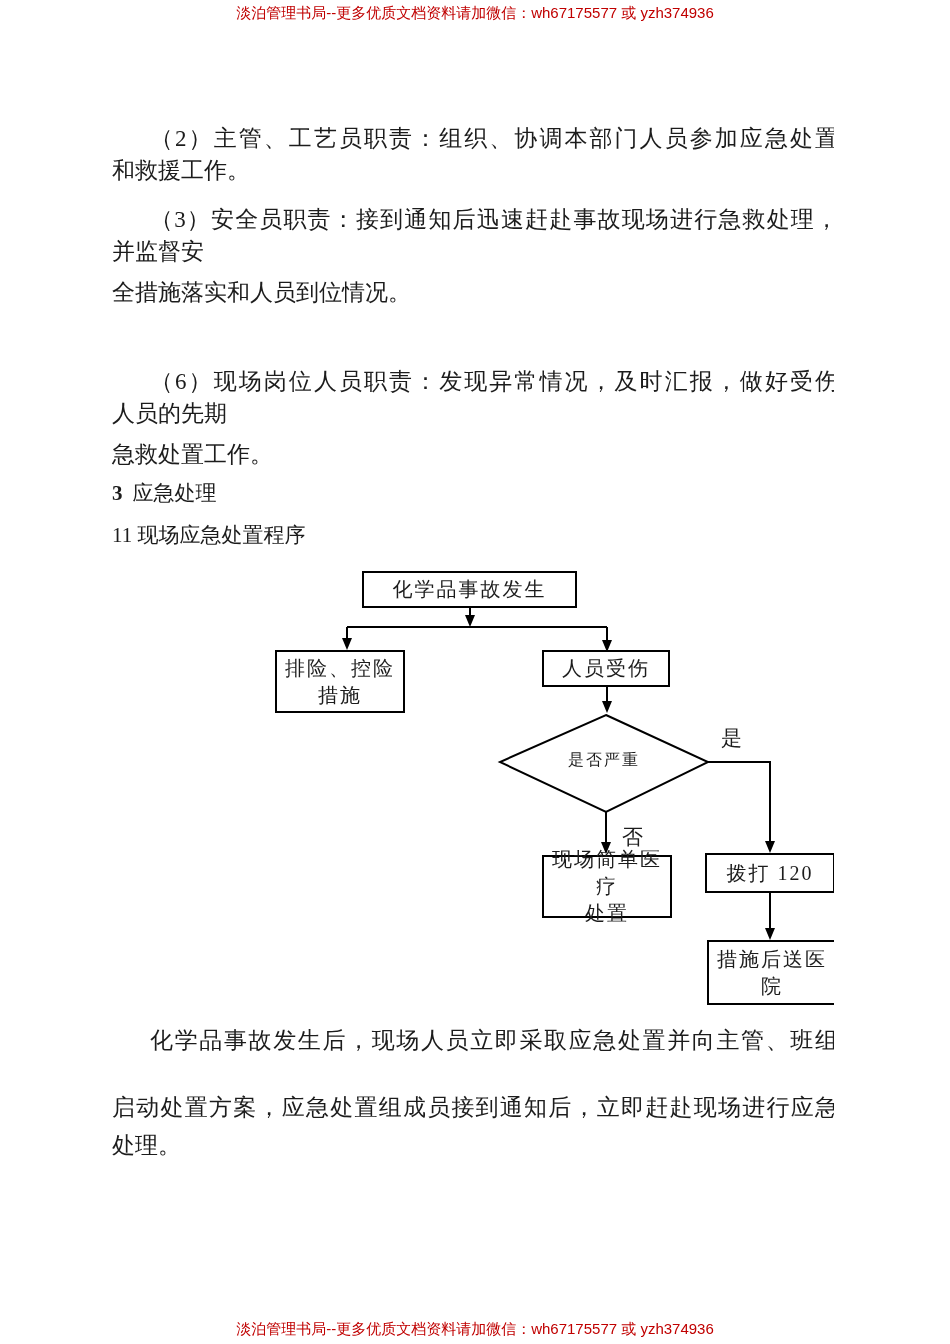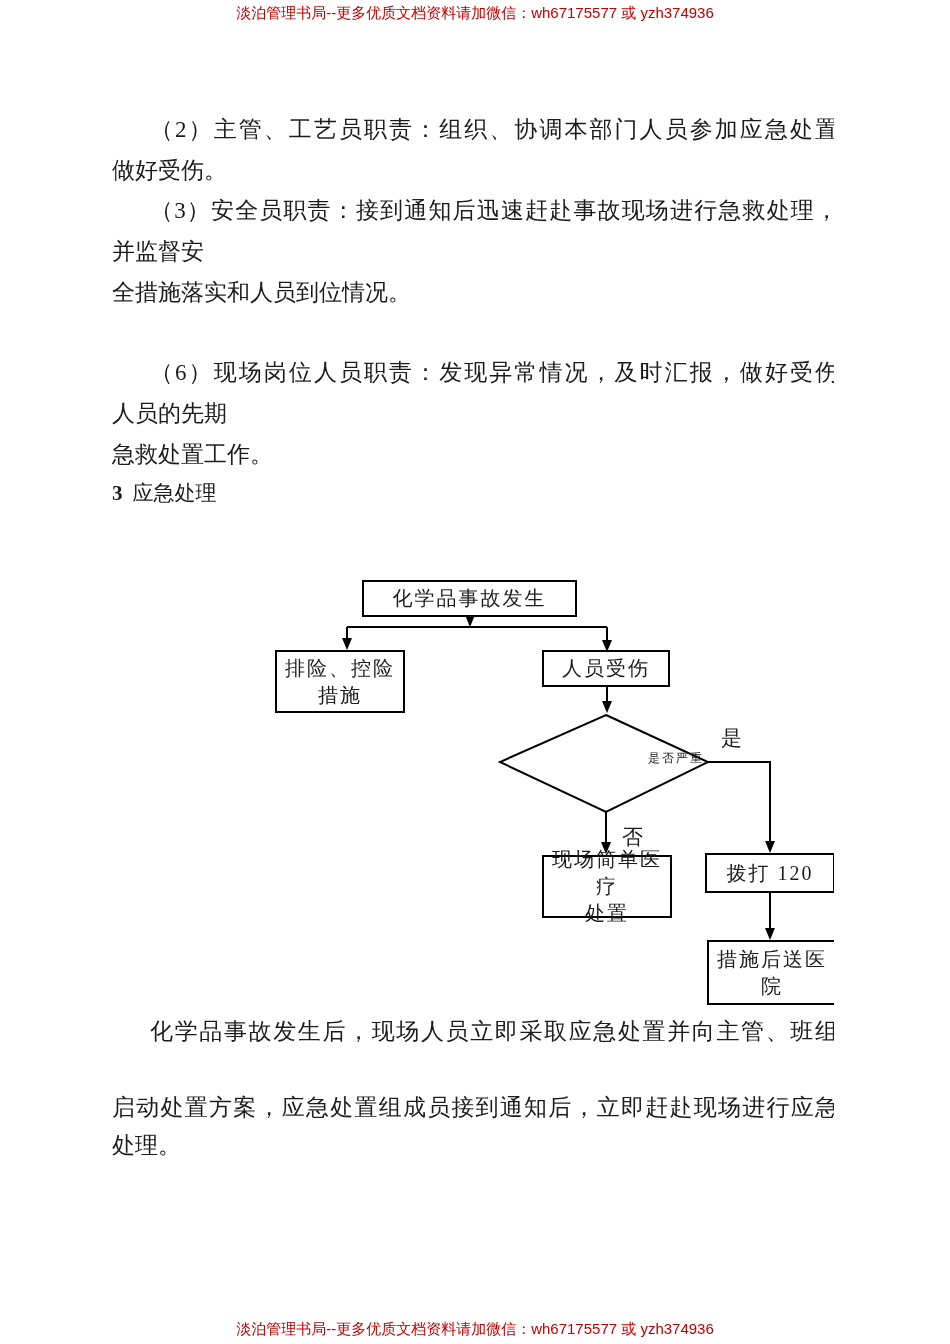--- a/index.html
+++ b/index.html
@@ -23,21 +23,21 @@
   .bl{
     position:absolute;left:112px;width:726px;
     font-size:23px;line-height:1.25;
     white-space:nowrap;
   }
   .bl.justify{
     white-space:normal;
     text-align:justify;
     text-align-last:justify;
   }
-  .bl.indent{text-indent:38px;}
+  .bl.indent{text-indent:38px;margin-top:9px;}
   .heading{font-size:21px;}
   .hnum{font-weight:bold;margin-right:10px;}
   .fc{position:absolute;left:0;top:563px;width:950px;height:445px;}
   .fc svg{position:absolute;left:0;top:0;}
   .fcbox{
     position:absolute;
     border:2px solid #000;
     background:#fff;
     display:flex;flex-direction:column;
     align-items:center;justify-content:center;
@@ -45,42 +45,43 @@
     letter-spacing:2px;
     text-align:center;
     box-sizing:border-box;
   }
   .fclabel{
     position:absolute;
     font-size:21px;
   }
   .diamond-text{
     position:absolute;left:504px;top:187px;width:200px;
-    text-align:right;font-size:12px;letter-spacing:2px;
+    text-align:center;font-size:16px;letter-spacing:2px;
   }
 </style>
 </head>
 <body>
 
 <div class="page">
 
   <div class="watermark wm-top">淡泊管理书局--更多优质文档资料请加微信：wh67175577 或 yzh374936</div>
 
   <div class="bl indent justify" style="top:116px">（2）主管、工艺员职责：组织、协调本部门人员参加应急处置</div>
-  <div class="bl" style="top:157px">做好受伤。</div>
+  <div class="bl" style="top:157px">和救援工作。</div>
   <div class="bl indent justify" style="top:197px">（3）安全员职责：接到通知后迅速赶赴事故现场进行急救处理，</div>
   <div class="bl" style="top:238px">并监督安</div>
   <div class="bl" style="top:279px">全措施落实和人员到位情况。</div>
   <div class="bl indent justify" style="top:359px">（6）现场岗位人员职责：发现异常情况，及时汇报，做好受伤</div>
   <div class="bl" style="top:441px">急救处置工作。</div>
   <div class="bl" style="top:400px">人员的先期</div>
 
   <div class="bl heading" style="top:480px">
     <span class="hnum">3</span><span>应急处理</span>
   </div>
+  <div class="bl heading" style="top:522px">11 现场应急处置程序</div>
 
   <div class="fc">
     <svg width="950" height="445" viewBox="0 0 950 445">
 
       <line x1="470" y1="37" x2="470" y2="53" stroke="#000" stroke-width="2"></line>
       <polygon points="470,64 465,52 475,52" fill="#000"></polygon>
       <line x1="347" y1="64" x2="607" y2="64" stroke="#000" stroke-width="2"></line>
 
       <line x1="347" y1="64" x2="347" y2="76" stroke="#000" stroke-width="2"></line>
       <polygon points="347,87 342,75 352,75" fill="#000"></polygon>
@@ -96,21 +97,21 @@
       <polyline points="708,199 770,199 770,279" fill="none" stroke="#000" stroke-width="2"></polyline>
       <polygon points="770,290 765,278 775,278" fill="#000"></polygon>
 
       <line x1="606" y1="249" x2="606" y2="280" stroke="#000" stroke-width="2"></line>
       <polygon points="606,291 601,279 611,279" fill="#000"></polygon>
 
       <line x1="770" y1="330" x2="770" y2="366" stroke="#000" stroke-width="2"></line>
       <polygon points="770,377 765,365 775,365" fill="#000"></polygon>
     </svg>
 
-    <div class="fcbox" style="left:362px;top:17px;width:215px;height:37px">
+    <div class="fcbox" style="left:362px;top:8px;width:215px;height:37px">
       <div>化学品事故发生</div>
     </div>
 
     <div class="fcbox" style="left:275px;top:87px;width:130px;height:63px">
       <div>排险、控险</div>
       <div>措施</div>
     </div>
 
     <div class="fcbox" style="left:542px;top:87px;width:128px;height:37px">
       <div>人员受伤</div>

